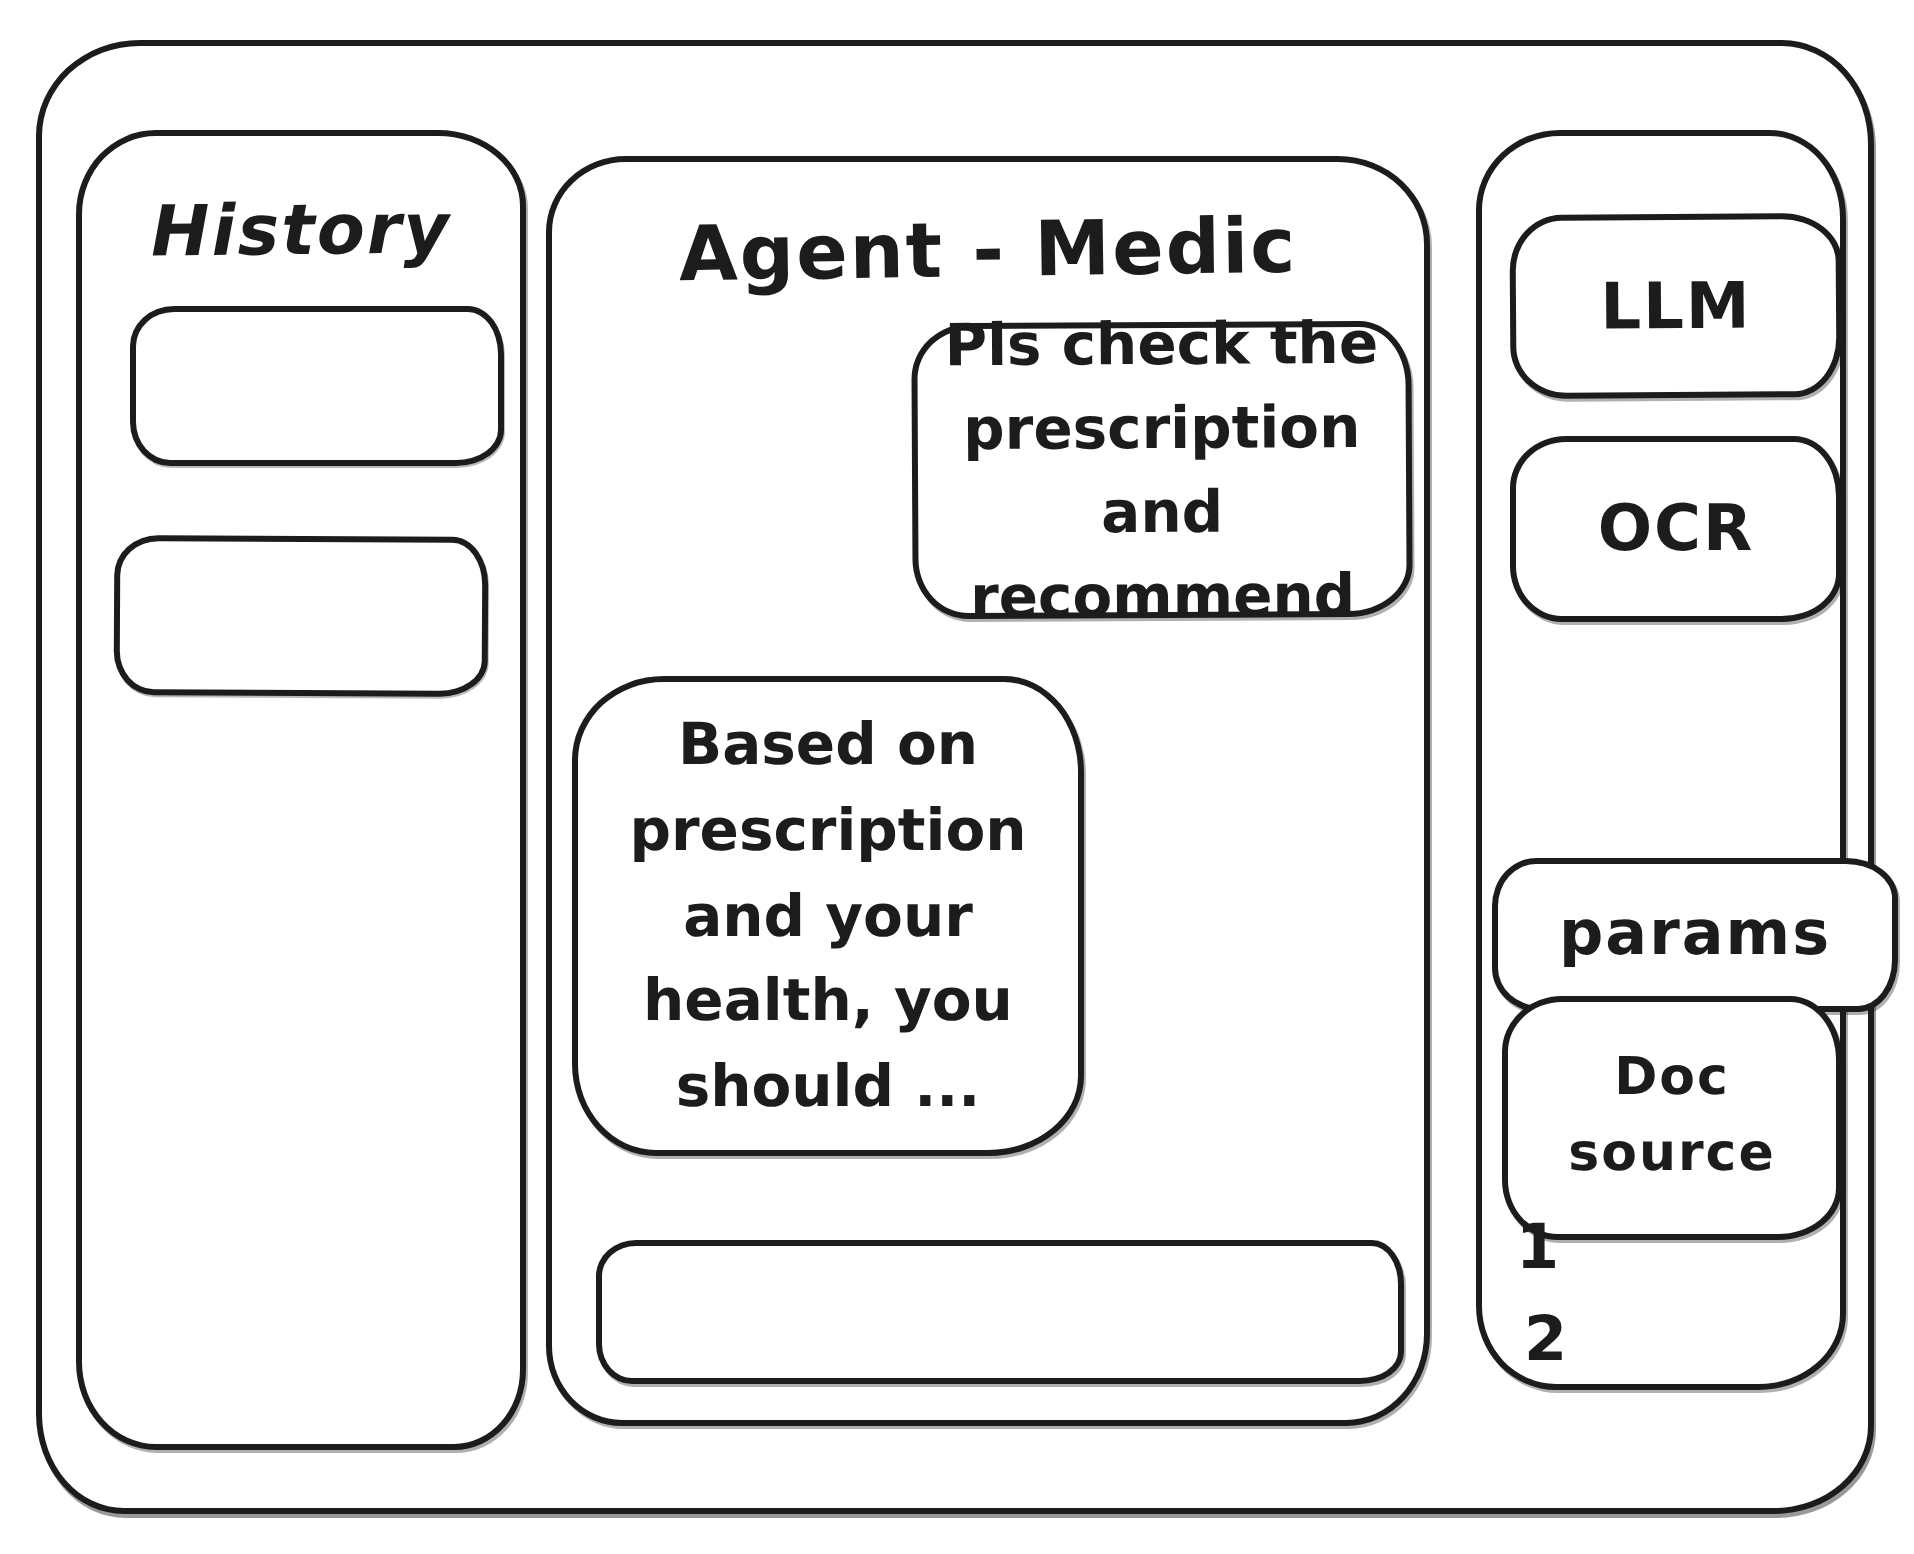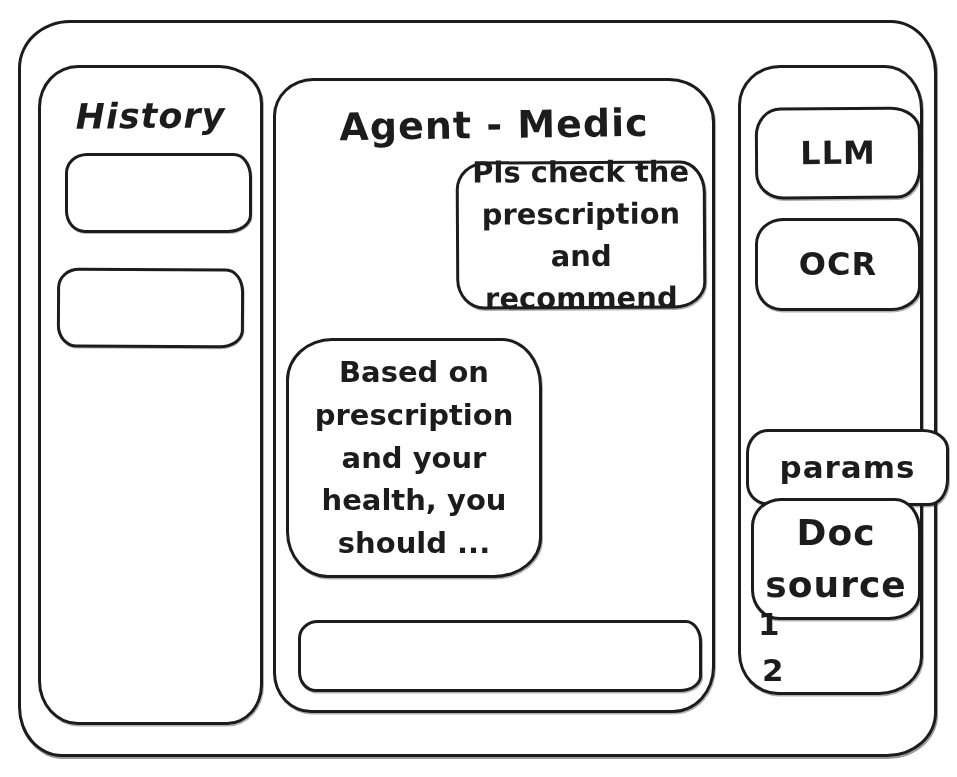--- a/index.html
+++ b/index.html
@@ -113,21 +113,21 @@
     cursor: pointer;
     line-height: 1.45;
   }
   .btn-llm    { left: 14px; top: 39px;  width: 166px; height: 92px;
                 border-radius: 26px 30px 24px 28px / 28px 24px 30px 26px; transform: rotate(-0.4deg); }
   .btn-ocr    { left: 14px; top: 150px; width: 166px; height: 93px;
                 border-radius: 28px 24px 30px 26px / 26px 30px 24px 28px; }
   .btn-params { left: 5px;  top: 317px; width: 203px; height: 77px;
                 border-radius: 22px 26px 20px 24px / 24px 20px 26px 22px; font-size: 31px; margin-top: 44px; }
   .btn-doc    { left: 10px; top: 430px; width: 170px; height: 122px;
-                border-radius: 30px 26px 32px 28px / 28px 32px 26px 30px; font-size: 36px; }
+                border-radius: 30px 26px 32px 28px / 28px 32px 26px 30px; font-size: 26px; }
   .doc-num {
     position: absolute;
     font-size: 31px;
     font-weight: 700;
     cursor: pointer;
   }
   .doc-num-1 { left: 17px; top: 538px; }
   .doc-num-2 { left: 21px; top: 584px; }
 </style>
 </head>

